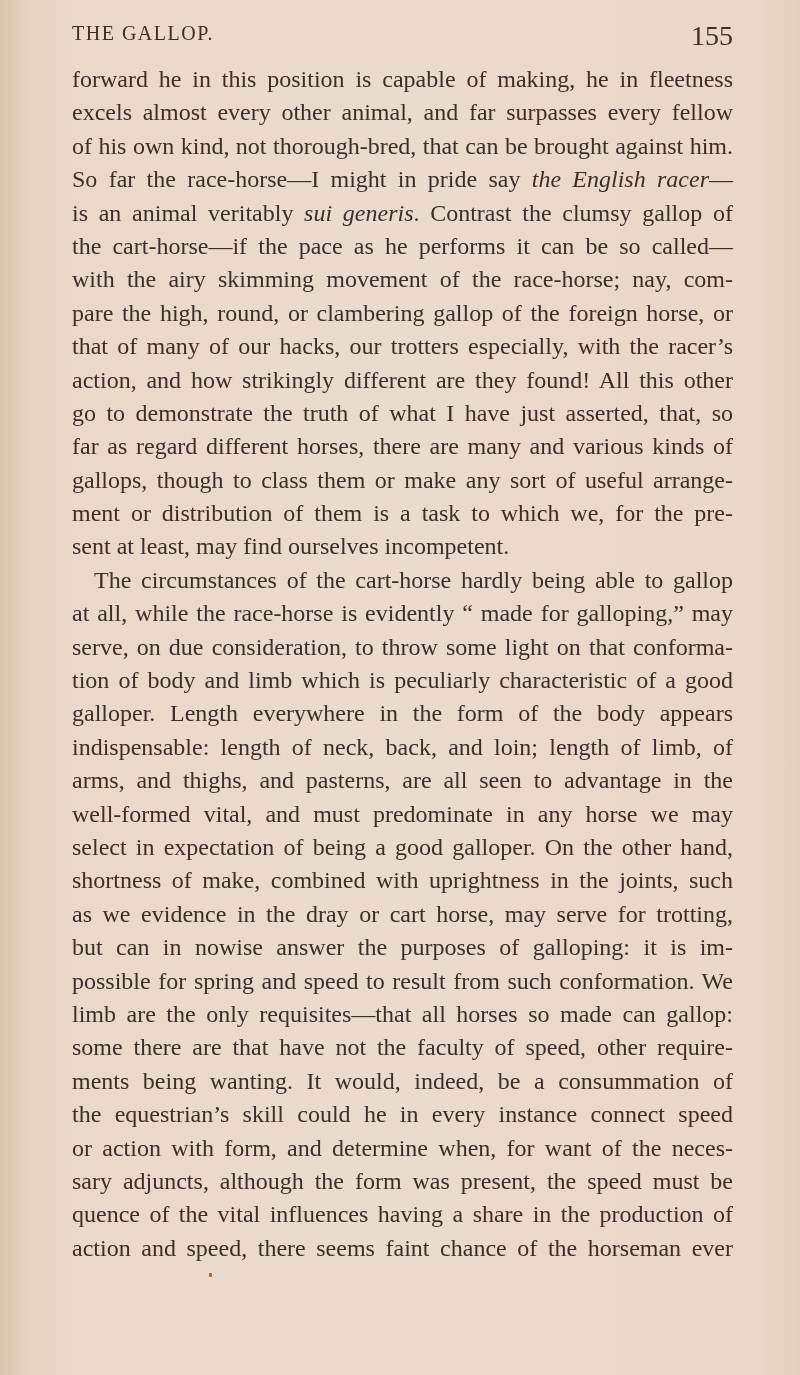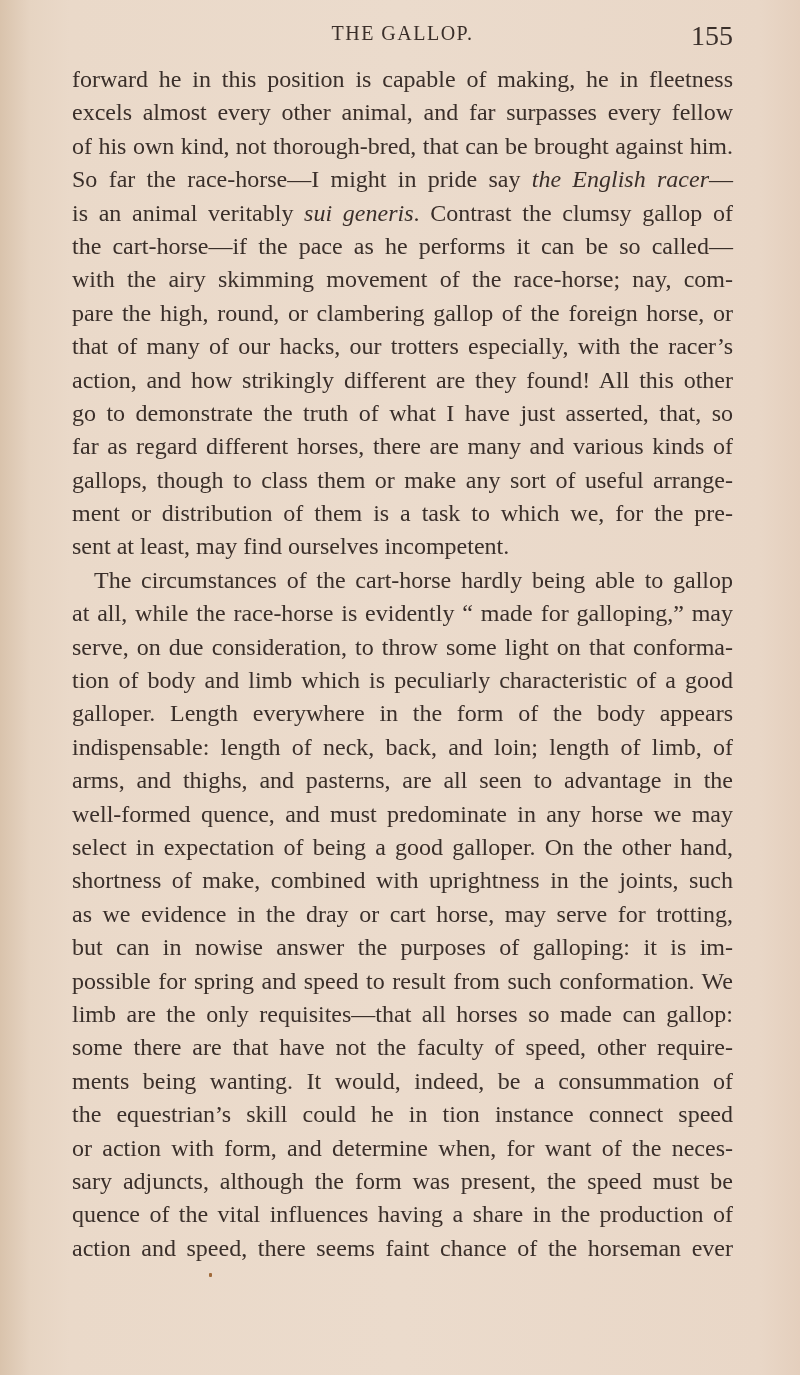--- a/index.html
+++ b/index.html
@@ -7,21 +7,21 @@
     width:800px; height:1375px; overflow:hidden;
     background: linear-gradient(90deg, #d9c3ac 0px, #e6d4c2 30px, #ead9c9 70px, #ebdbcc 400px, #e9d7c7 760px, #e4cfbd 800px);
     position:relative;
     font-family: "Liberation Serif", "DejaVu Serif", serif;
     color:#3a2f2a;
   }
   .header {
     position:absolute; top:22px; left:72px; width:661px; height:30px;
   }
   .running-head {
-    position:absolute; left:0; right:0; top:0; text-align:center;
+    position:absolute; left:0; right:0; top:0; 
     font-size:20px; letter-spacing:1.5px;
   }
   .page-number {
     position:absolute; right:0; top:-2px; font-size:28px;
   }
   .body-text {
     position:absolute; top:63px; left:72px; width:661px;
   }
   .line {
     height:33.4px; line-height:33.4px; font-size:24px;
@@ -57,29 +57,29 @@
     <div class="line">gallops, though to class them or make any sort of useful arrange-</div>
     <div class="line">ment or distribution of them is a task to which we, for the pre-</div>
     <div class="line last">sent at least, may find ourselves incompetent.</div>
     <div class="line indent">The circumstances of the cart-horse hardly being able to gallop</div>
     <div class="line">at all, while the race-horse is evidently “ made for galloping,” may</div>
     <div class="line">serve, on due consideration, to throw some light on that conforma-</div>
     <div class="line">tion of body and limb which is peculiarly characteristic of a good</div>
     <div class="line">galloper.  Length everywhere in the form of the body appears</div>
     <div class="line">indispensable: length of neck, back, and loin; length of limb, of</div>
     <div class="line">arms, and thighs, and pasterns, are all seen to advantage in the</div>
-    <div class="line">well-formed quence, and must predominate in any horse we may</div>
+    <div class="line">well-formed vital, and must predominate in any horse we may</div>
     <div class="line">select in expectation of being a good galloper.  On the other hand,</div>
     <div class="line">shortness of make, combined with uprightness in the joints, such</div>
     <div class="line">as we evidence in the dray or cart horse, may serve for trotting,</div>
     <div class="line">but can in nowise answer the purposes of galloping: it is im-</div>
     <div class="line">possible for spring and speed to result from such conformation.  We</div>
     <div class="line">limb are the only requisites—that all horses so made can gallop:</div>
     <div class="line">some there are that have not the faculty of speed, other require-</div>
     <div class="line">ments being wanting.  It would, indeed, be a consummation of</div>
-    <div class="line">the equestrian’s skill could he in tion instance connect speed</div>
+    <div class="line">the equestrian’s skill could he in every instance connect speed</div>
     <div class="line">or action with form, and determine when, for want of the neces-</div>
     <div class="line">sary adjuncts, although the form was present, the speed must be</div>
     <div class="line">quence of the vital influences having a share in the production of</div>
     <div class="line">action and speed, there seems faint chance of the horseman ever</div>
   </div>
 
 <div class="spot" style="left:209px; top:1273px;"></div>
 
 </body></html>

